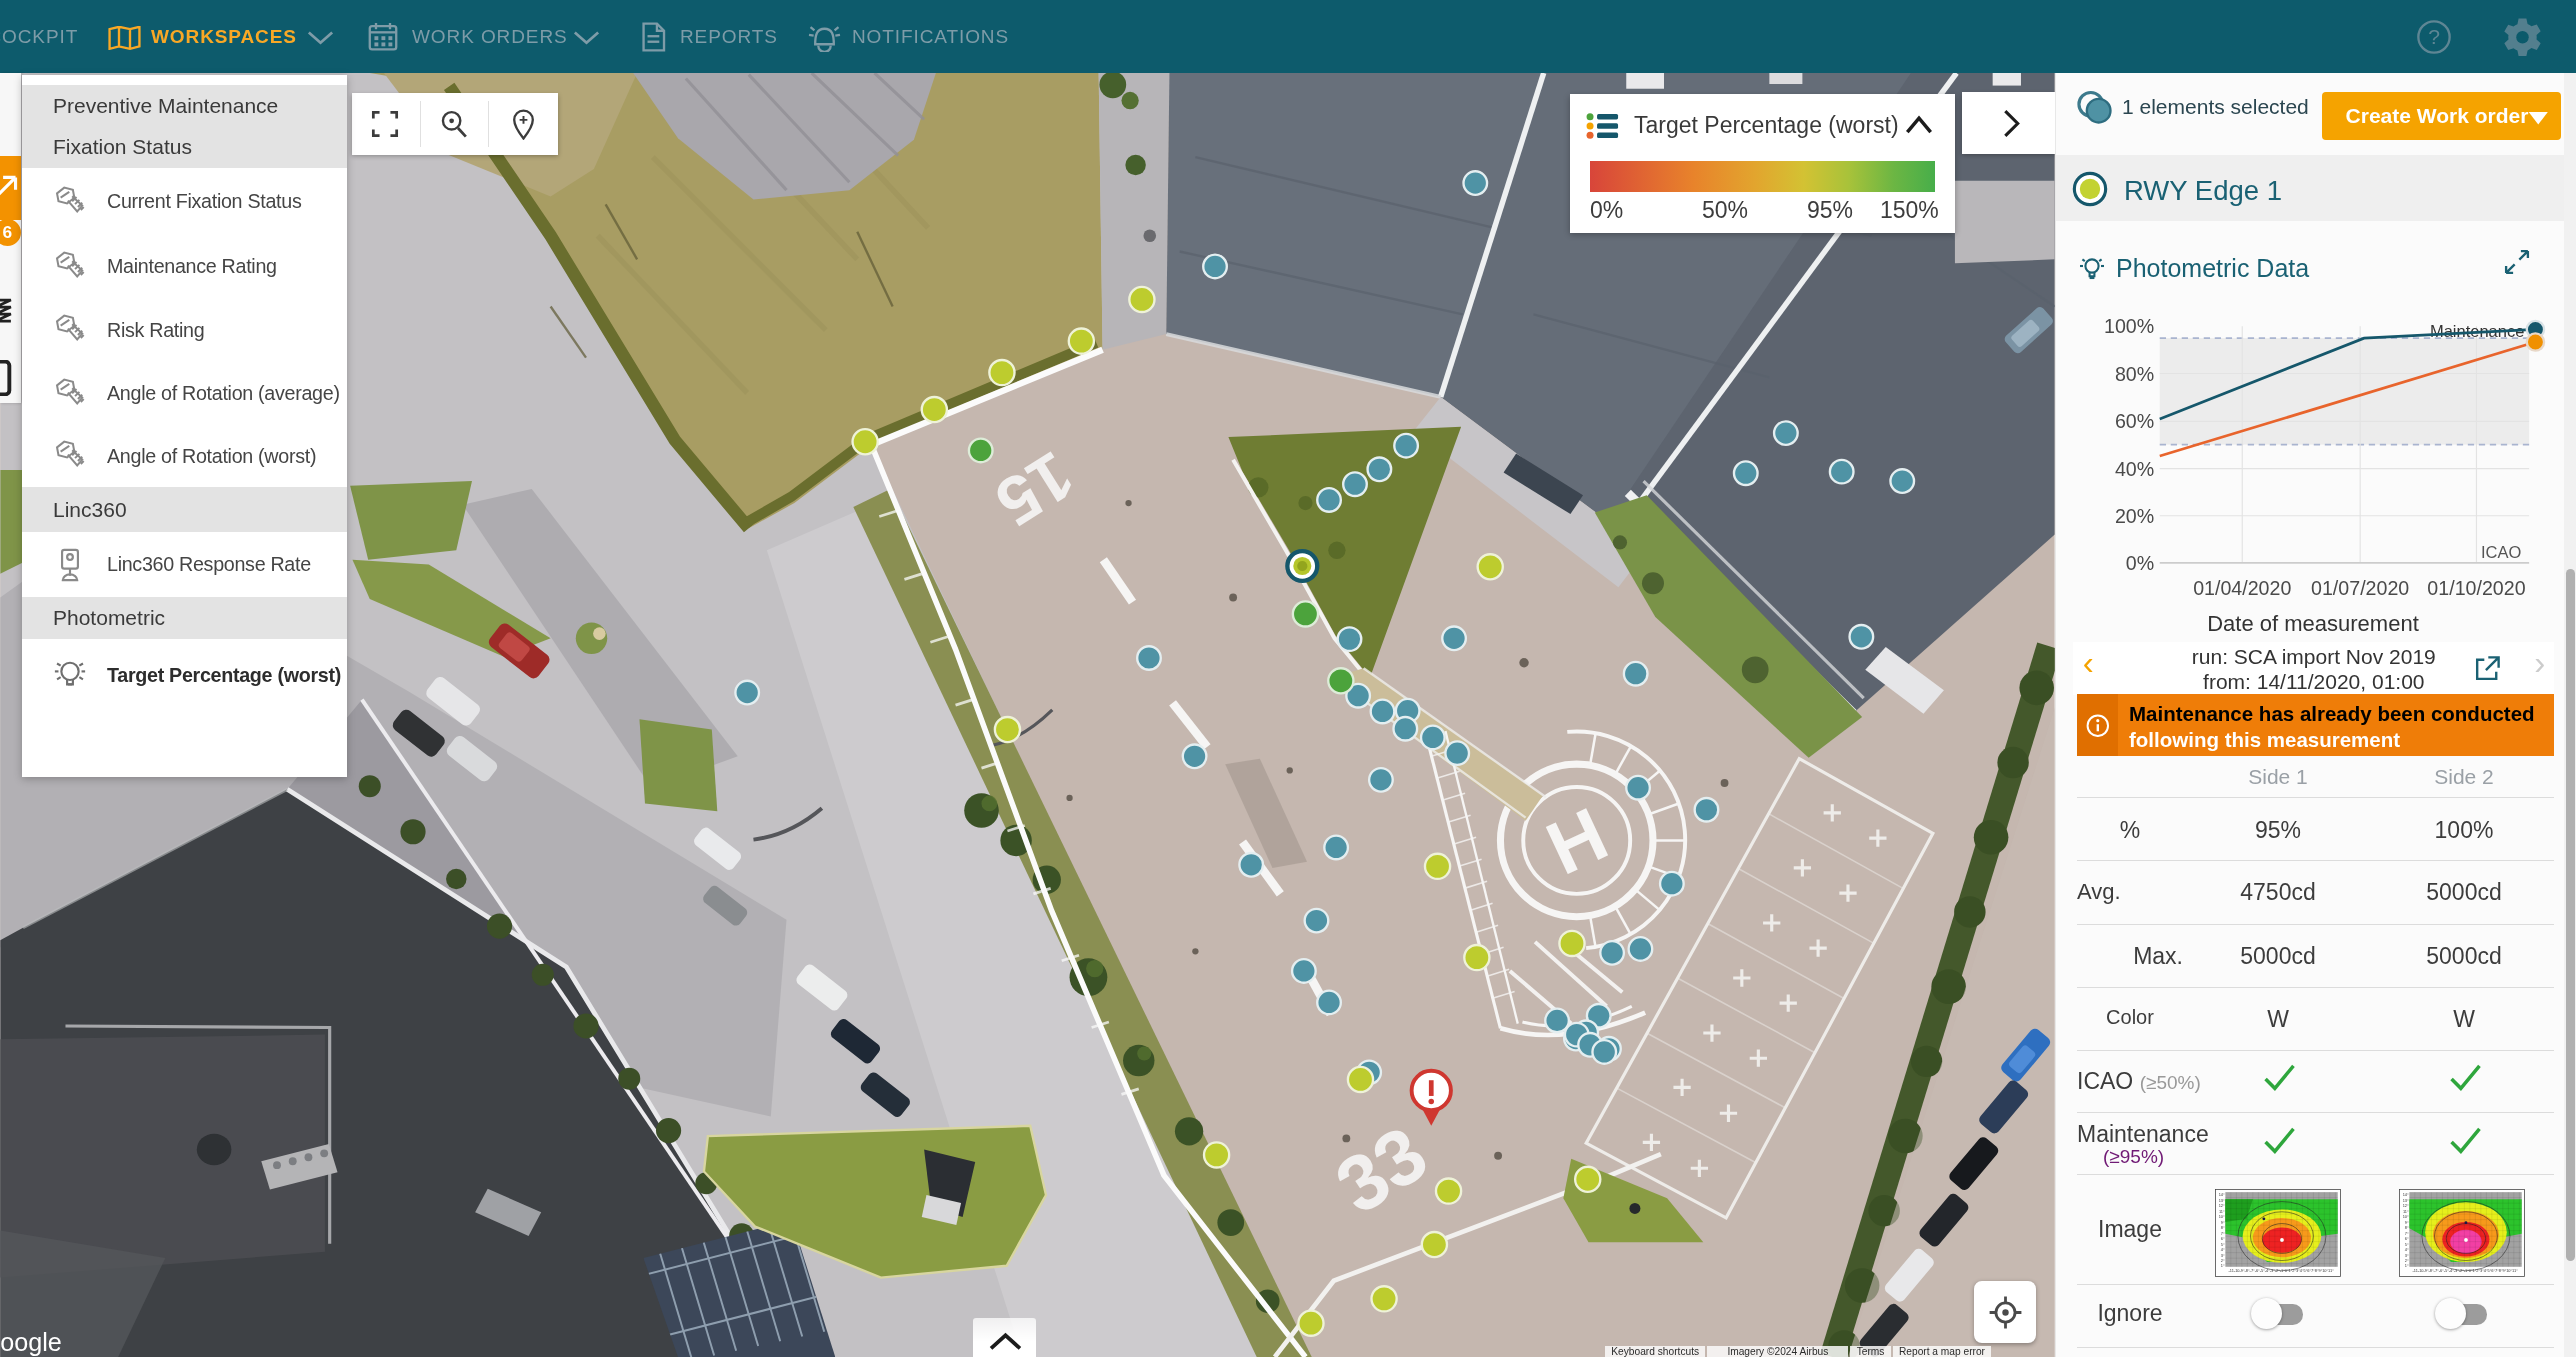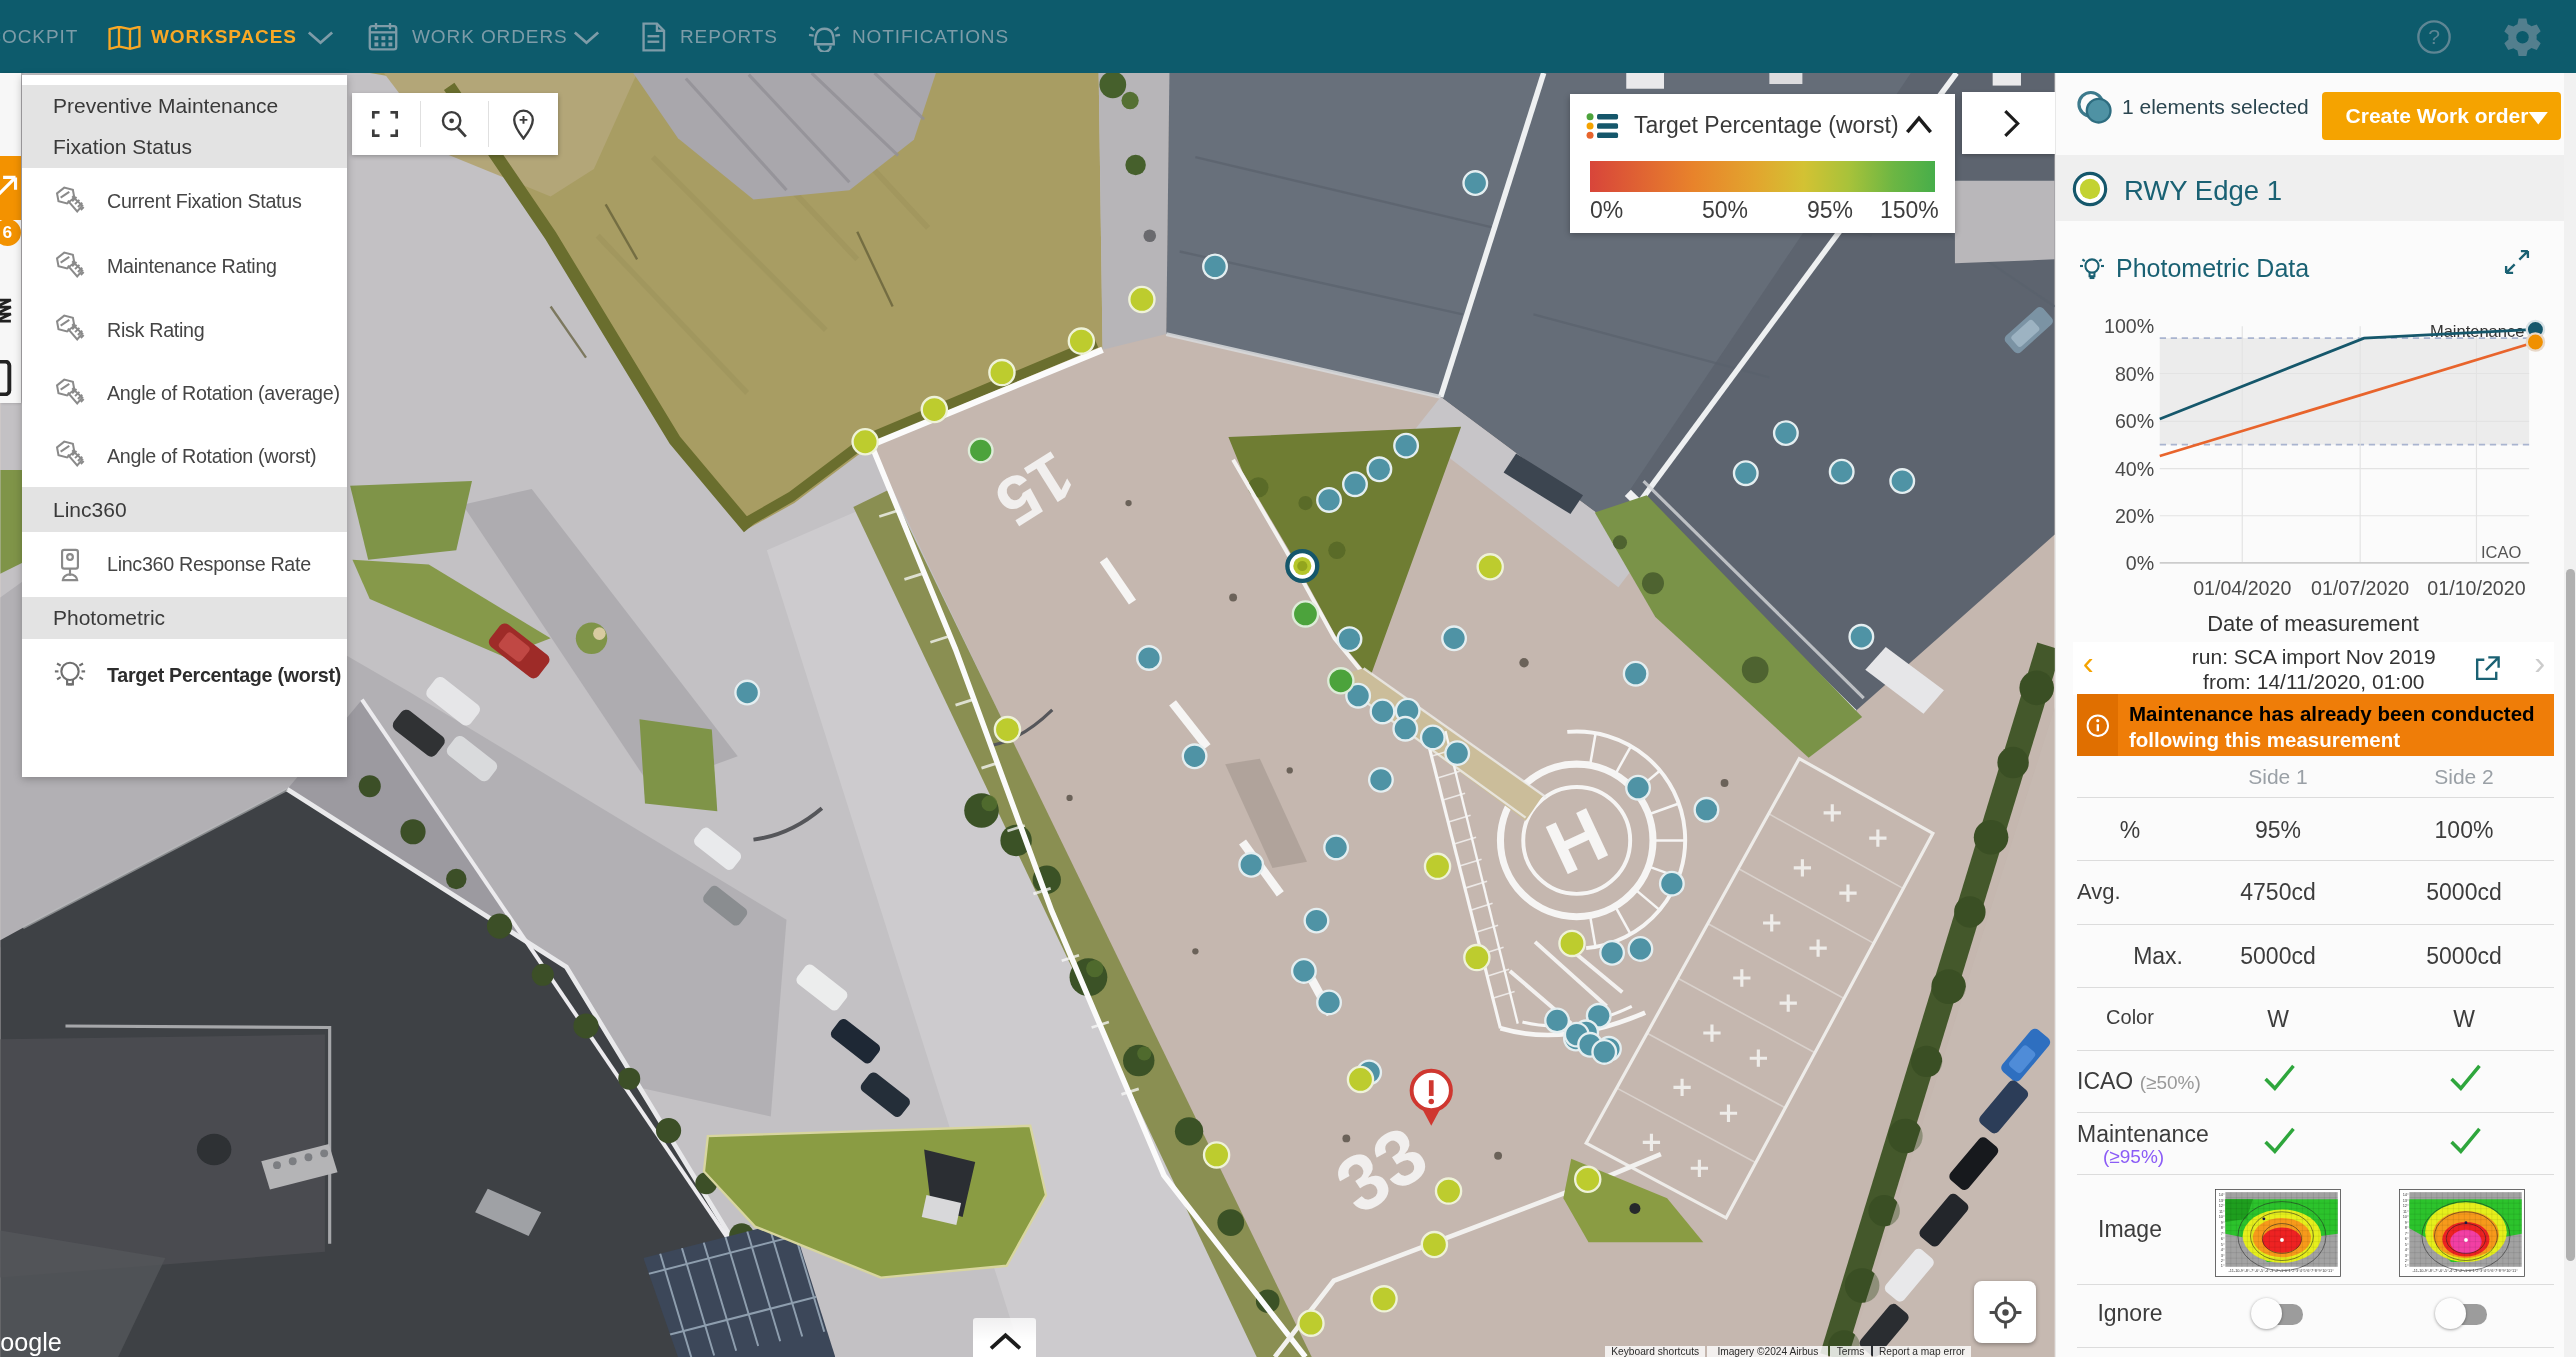--- a/index.html
+++ b/index.html
@@ -539,21 +539,21 @@
 
 <div class="abs" style="left:1974px;top:1281px;width:62px;height:62px;background:#fff;border-radius:7.9px;box-shadow:0 1.6px 4.7px rgba(0,0,0,.3)"></div>
 <svg class="abs" style="left:1988px;top:1295px" width="35" height="35" viewBox="0 0 44 44">
     <circle cx="22" cy="22" r="12" fill="none" stroke="#4a4a4a" stroke-width="3.5"></circle>
     <circle cx="22" cy="22" r="4" fill="#4a4a4a"></circle>
     <path d="M22 2 V10 M22 34 V42 M2 22 H10 M34 22 H42" stroke="#4a4a4a" stroke-width="3.5"></path>
   </svg>
 
 <div class="abs" style="left:1605px;top:1346px;height:11.8px;display:flex;gap:2px;font-size:10.2px;color:#2b2b2b">
 <div style="background:rgba(250,250,250,.85);padding:0 6.3px">Keyboard shortcuts</div>
-<div style="background:rgba(250,250,250,.85);padding:0 10px">Imagery ©2024 Airbus</div>
+<div style="background:rgba(250,250,250,.85);padding:0 20px">Imagery ©2024 Airbus</div>
 <div style="background:rgba(250,250,250,.85);padding:0 6.3px">Terms</div>
 <div style="background:rgba(250,250,250,.85);padding:0 6.3px">Report a map error</div>
 </div>
 
 <div id="topbar">
 
 <div class="nav" style="left:-12.6px">COCKPIT</div>
 
 <svg class="abs" style="left:108px;top:26px" width="33" height="23.6" viewBox="0 0 42 30">
       <path d="M2 4 L14 1 L28 4 L40 1 V26 L28 29 L14 26 L2 29 Z M14 1 V26 M28 4 V29" fill="none" stroke="#f9a825" stroke-width="3"></path>
@@ -840,21 +840,21 @@
 
 <div class="abs" style="left:21px;top:995px;font-size:23px;color:#3c3c3c">ICAO <span style="font-size:19px;color:#999">(≥50%)</span></div>
 <svg class="abs" style="left:206px;top:989px" width="35" height="31" viewBox="0 0 44 40">
       <path d="M4 22 L16 34 L40 5" fill="none" stroke="#2ea63c" stroke-width="4.5"></path>
     </svg>
 <svg class="abs" style="left:392px;top:989px" width="35" height="31" viewBox="0 0 44 40">
       <path d="M4 22 L16 34 L40 5" fill="none" stroke="#2ea63c" stroke-width="4.5"></path>
     </svg>
 
 <div class="abs" style="left:21px;top:1048px;font-size:23px;color:#3c3c3c">Maintenance</div>
-<div class="abs" style="left:47px;top:1073px;font-size:19px;color:#8b5cf6">(≥95%)</div>
+<div class="abs" style="left:47px;top:1073px;font-size:19px;color:#701a75">(≥95%)</div>
 <svg class="abs" style="left:206px;top:1052px" width="35" height="31" viewBox="0 0 44 40">
       <path d="M4 22 L16 34 L40 5" fill="none" stroke="#2ea63c" stroke-width="4.5"></path>
     </svg>
 <svg class="abs" style="left:392px;top:1052px" width="35" height="31" viewBox="0 0 44 40">
       <path d="M4 22 L16 34 L40 5" fill="none" stroke="#2ea63c" stroke-width="4.5"></path>
     </svg>
 
 <div class="abs" style="left:21px;top:1143px;width:106px;text-align:center;font-size:23px;color:#3c3c3c">Image</div>
 
 <svg class="abs" style="left:159px;top:1116px" width="126" height="88" viewBox="0 0 160 112">

